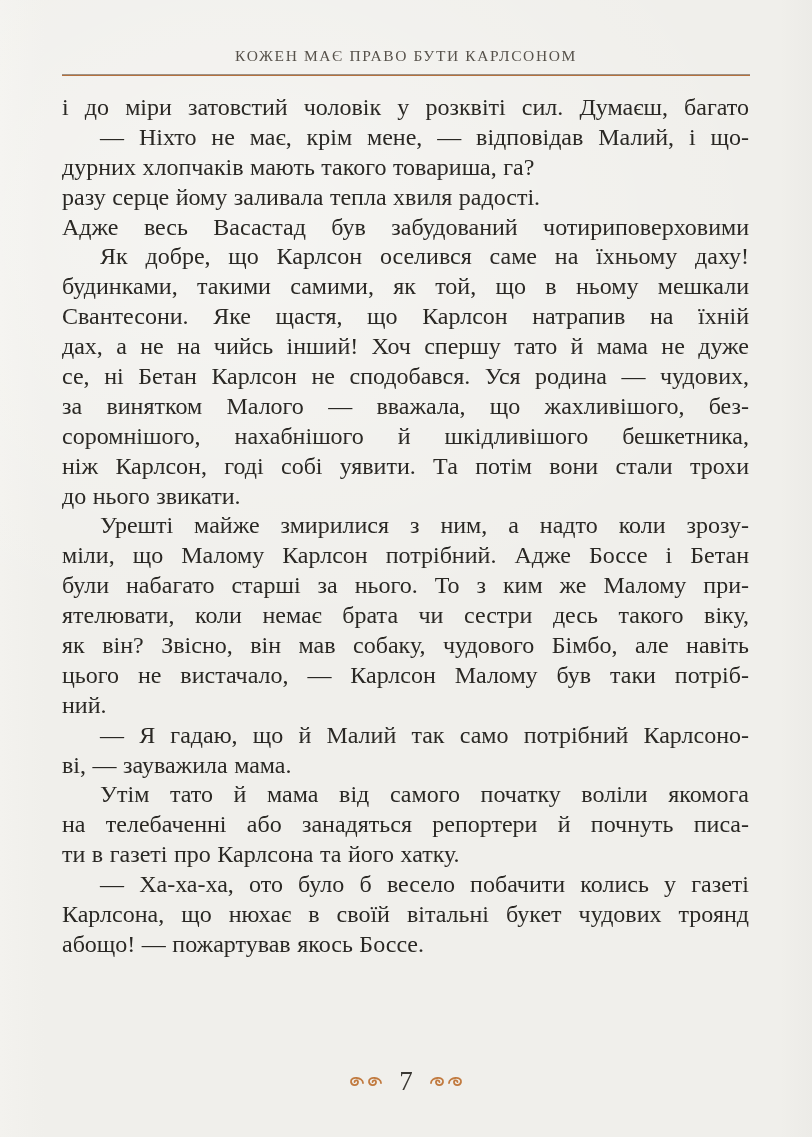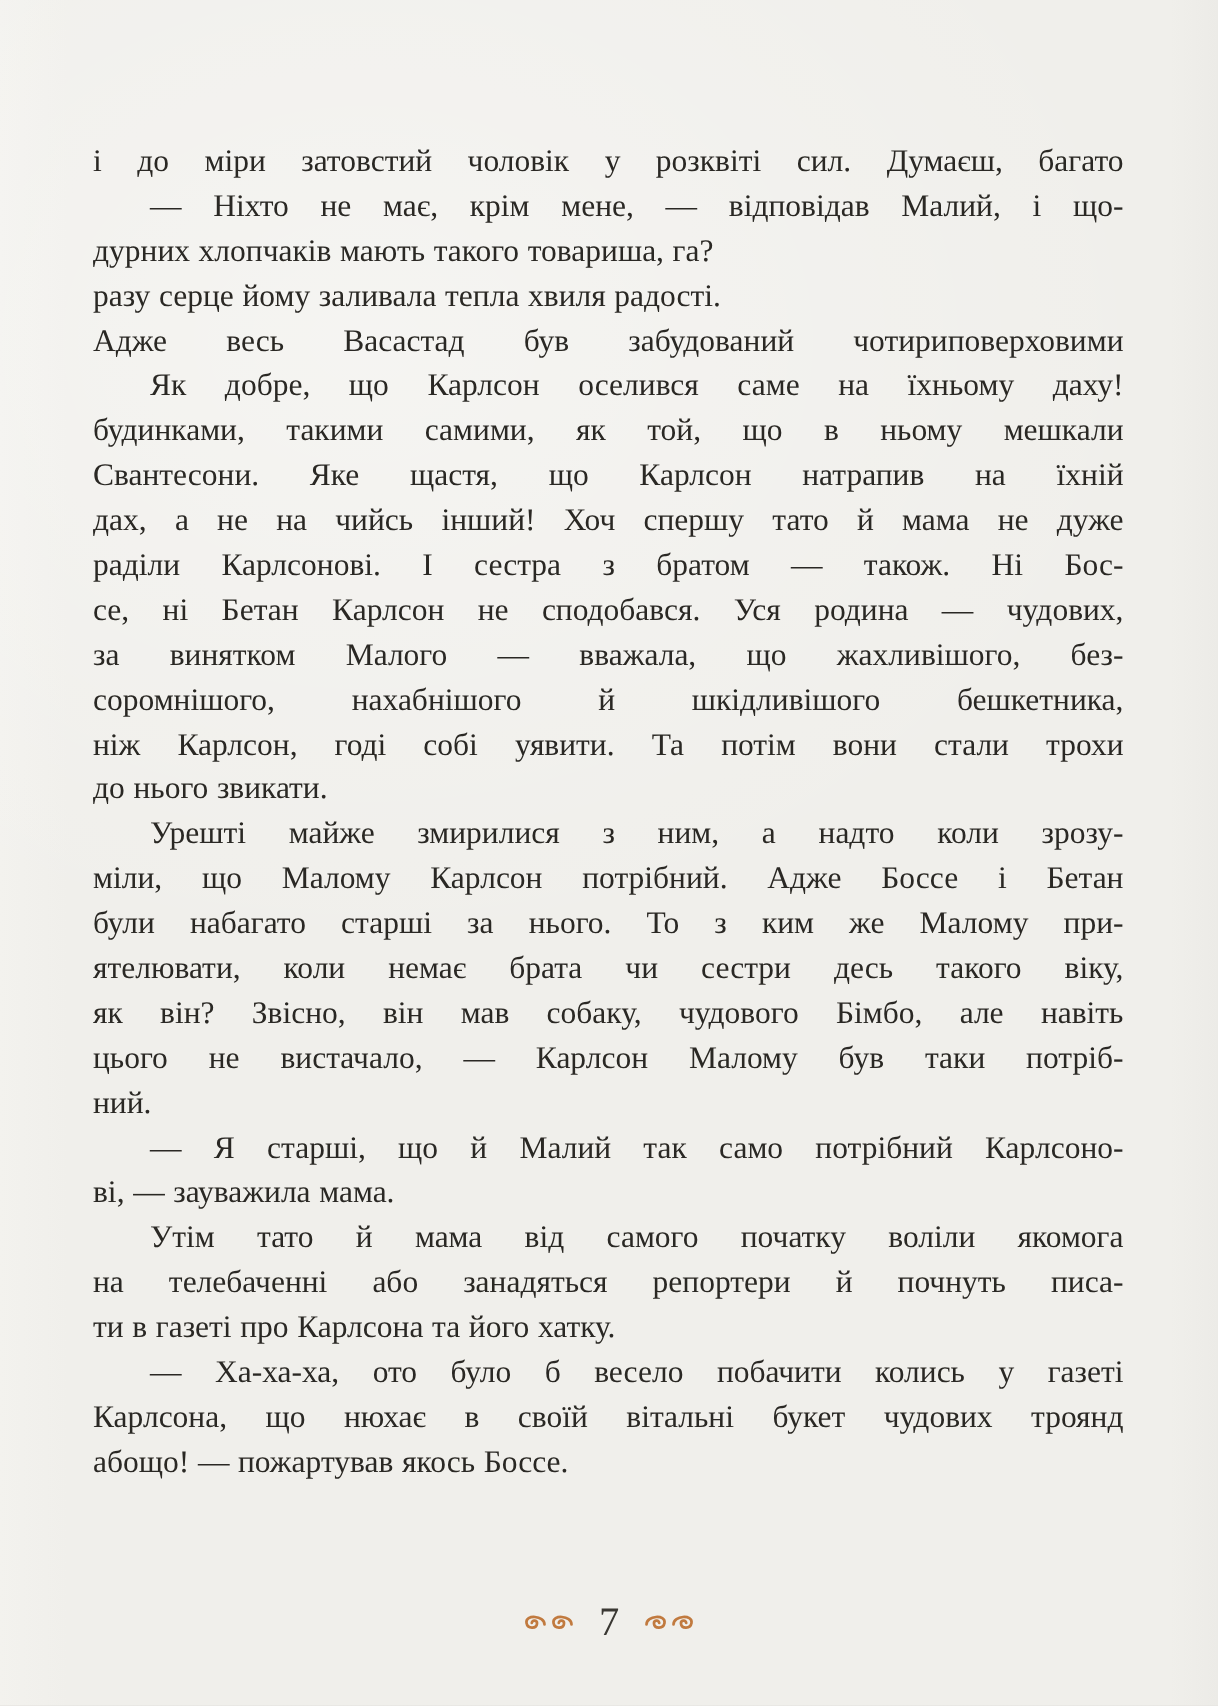--- a/index.html
+++ b/index.html
@@ -32,21 +32,21 @@
     font-family:"Liberation Serif","DejaVu Serif",serif;
   }
   .running-head .rule{
     margin-top:9px;height:2px;
     background:linear-gradient(to bottom,#9d9287 0%,#9d9287 45%,var(--rule) 55%,var(--rule) 100%);
   }
   .body-text{
     position:absolute;top:93px;left:62px;width:687px;
   }
   .line{
-    font-size:21px;
+    font-size:24px;
     line-height:29.9px;
     height:29.9px;
     overflow:hidden;
     color:var(--text);
     text-align:justify;
     text-align-last:justify;
     word-spacing:0.5px;
   }
   .line.indent{text-indent:38px;}
   .line.end{text-align-last:left;}
@@ -59,45 +59,48 @@
     line-height:30px;
   }
   .scroll-icon{display:block;}
   .scroll-icon.flip{transform:scaleX(-1);}
 </style>
 </head>
 <body>
 
 <div class="page">
 
+  <div class="running-head">
+    <div class="title">КОЖЕН МАЄ ПРАВО БУТИ КАРЛСОНОМ</div>
+    <div class="rule"></div>
+  </div>
 
   <div class="body-text">
       <div class="line">і до міри затовстий чоловік у розквіті сил. Думаєш, багато</div>
       <div class="line indent">— Ніхто не має, крім мене, — відповідав Малий, і що-</div>
       <div class="line end">дурних хлопчаків мають такого товариша, га?</div>
       <div class="line end">разу серце йому заливала тепла хвиля радості.</div>
       <div class="line">Адже весь Васастад був забудований чотириповерховими</div>
       <div class="line indent">Як добре, що Карлсон оселився саме на їхньому даху!</div>
       <div class="line">будинками, такими самими, як той, що в ньому мешкали</div>
       <div class="line">Свантесони. Яке щастя, що Карлсон натрапив на їхній</div>
       <div class="line">дах, а не на чийсь інший! Хоч спершу тато й мама не дуже</div>
-      <div class="line">раділи Карлсонові. І сестра з братом — також. Ні Бос-</div>
       <div class="line">се, ні Бетан Карлсон не сподобався. Уся родина — чудових,</div>
       <div class="line">за винятком Малого — вважала, що жахливішого, без-</div>
       <div class="line">соромнішого, нахабнішого й шкідливішого бешкетника,</div>
       <div class="line">ніж Карлсон, годі собі уявити. Та потім вони стали трохи</div>
       <div class="line end">до нього звикати.</div>
       <div class="line indent">Урешті майже змирилися з ним, а надто коли зрозу-</div>
       <div class="line">міли, що Малому Карлсон потрібний. Адже Боссе і Бетан</div>
       <div class="line">були набагато старші за нього. То з ким же Малому при-</div>
       <div class="line">ятелювати, коли немає брата чи сестри десь такого віку,</div>
       <div class="line">як він? Звісно, він мав собаку, чудового Бімбо, але навіть</div>
       <div class="line">цього не вистачало, — Карлсон Малому був таки потріб-</div>
       <div class="line end">ний.</div>
-      <div class="line indent">— Я старші, що й Малий так само потрібний Карлсоно-</div>
+      <div class="line indent">— Я гадаю, що й Малий так само потрібний Карлсоно-</div>
       <div class="line end">ві, — зауважила мама.</div>
       <div class="line indent">Утім тато й мама від самого початку воліли якомога</div>
       <div class="line">на телебаченні або занадяться репортери й почнуть писа-</div>
       <div class="line end">ти в газеті про Карлсона та його хатку.</div>
       <div class="line indent">— Ха-ха-ха, ото було б весело побачити колись у газеті</div>
       <div class="line">Карлсона, що нюхає в своїй вітальні букет чудових троянд</div>
       <div class="line end">абощо! — пожартував якось Боссе.</div>
     </div>
 
   <div class="footer">

